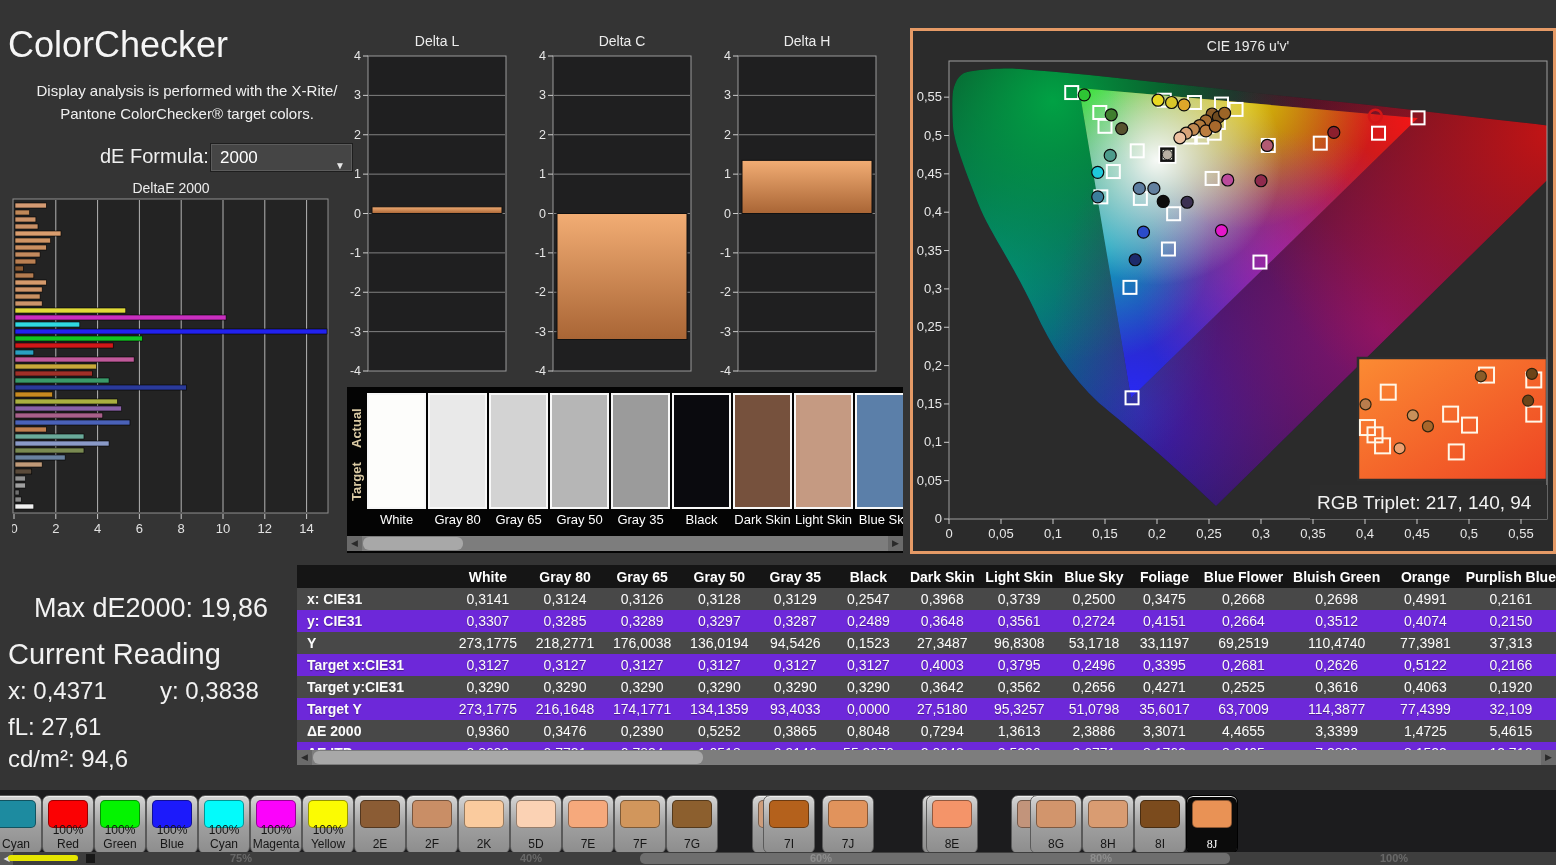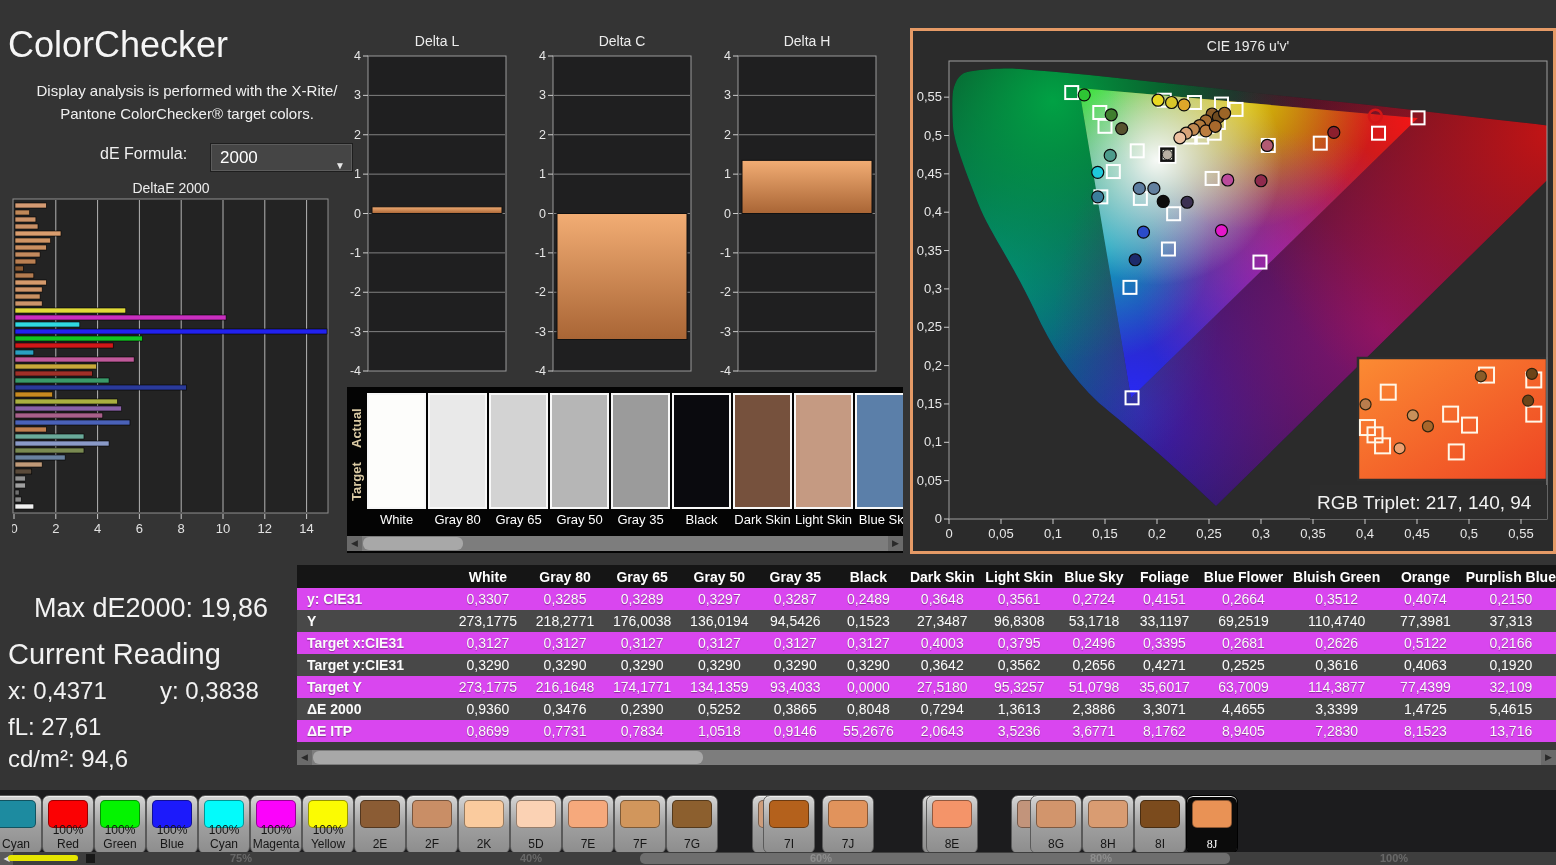--- a/index.html
+++ b/index.html
@@ -1,21 +1,21 @@
 <!DOCTYPE html>
 <html><head>
 <meta charset="utf-8">
 <style>
   html,body{margin:0;padding:0;background:#222;}
   .app{position:relative;width:1556px;height:865px;background:#343434;overflow:hidden;
        font-family:"Liberation Sans",sans-serif;color:#f2f2f2;}
   .abs{position:absolute;}
   .page-title{left:8px;top:24px;font-size:36px;font-weight:400;color:#f5f5f5;}
   .desc{left:26px;top:80px;width:322px;font-size:15px;line-height:1.5;text-align:center;color:#f0f0f0;}
-  .formula-label{left:100px;top:145px;font-size:16px;color:#f0f0f0;}
+  .formula-label{left:100px;top:145px;font-size:20px;color:#f0f0f0;}
   .formula-select{left:210px;top:143px;width:132px;height:27px;background:#454545;border:1px solid #1e1e1e;
       box-shadow:0 0 0 1px #5c5c5c inset;font-size:17px;color:#fff;line-height:27px;padding-left:9px;cursor:pointer;}
   .formula-select .arrow{position:absolute;right:7px;top:8px;font-size:10px;color:#e8e8e8;}
   .de-title{left:0;top:180px;width:342px;text-align:center;font-size:14px;color:#ececec;}
   .stat-avg{left:0;top:556px;width:302px;text-align:center;font-size:27px;}
   .stat-max{left:0;top:593px;width:302px;text-align:center;font-size:27px;}
   .stat-cur{left:8px;top:638px;font-size:29px;}
   .stat-x{left:8px;top:677px;font-size:24px;}
   .stat-y{left:160px;top:677px;font-size:24px;}
   .stat-fl{left:8px;top:713px;font-size:24px;}
@@ -33,21 +33,21 @@
         font-size:9px;line-height:15px;text-align:center;}
   
   .cie-panel{left:910px;top:28px;width:640px;height:520px;border:3px solid #e59a66;background:#2b2b2b;}
   
   .tblwrap{left:297px;top:565px;width:1259px;height:200px;overflow:hidden;background:#3a3a3a;}
   table.data{border-collapse:collapse;table-layout:fixed;font-size:14px;}
   table.data th{background:#151515;color:#fff;font-weight:bold;height:23px;text-align:center;padding:0;white-space:nowrap;overflow:hidden;}
   table.data td{height:22px;text-align:center;color:#fbfbfb;padding:0;white-space:nowrap;overflow:hidden;}
   table.data td.rl{text-align:left;padding-left:10px;font-weight:bold;}
   tr.dk td{background:#484848;}
-  tr.lt td{background:#d946ef;text-shadow:0 1px 1px rgba(0,0,0,.35);}
+  tr.lt td{background:#6d28d9;text-shadow:0 1px 1px rgba(0,0,0,.35);}
   
   .toolbar{left:0;top:790px;width:1556px;height:75px;background:#1c1c1e;overflow:hidden;}
   .pbtn{position:absolute;top:5px;width:50px;height:57px;border-radius:7px;border:1px solid #5a5a5a;
         background:linear-gradient(#d6d6d6,#9e9e9e 55%,#8d8d8d);box-shadow:inset 0 1px 0 #efefef;cursor:pointer;}
   .pbtn .patch{position:absolute;left:5px;top:4px;width:38px;height:26px;border-radius:5px;border:1px solid rgba(0,0,0,.4);}
   .pbtn .plab{position:absolute;left:0;bottom:2px;width:100%;text-align:center;font-size:12px;line-height:1.12;
         color:#161616;white-space:pre-line;}
   .pbtn.sel{background:#0b0b0b;border-color:#000;}
   .pbtn.sel .plab{color:#fff;}
   .strip{left:0;top:852px;width:1556px;height:13px;background:#3e3e3e;overflow:hidden;}
@@ -546,20 +546,37 @@
             <th style="width: 80px;">Light Skin</th>
             <th style="width: 76px;">Blue Sky</th>
             <th style="width: 74px;">Foliage</th>
             <th style="width: 92px;">Blue Flower</th>
             <th style="width: 100px;">Bluish Green</th>
             <th style="width: 89px;">Orange</th>
             <th style="width: 64px;">Purplish Blue</th>
           </tr>
         </thead>
         <tbody>
+          <tr class="dk">
+            <td class="rl">x: CIE31</td>
+            <td>0,3141</td>
+            <td>0,3124</td>
+            <td>0,3126</td>
+            <td>0,3128</td>
+            <td>0,3129</td>
+            <td>0,2547</td>
+            <td>0,3968</td>
+            <td>0,3739</td>
+            <td>0,2500</td>
+            <td>0,3475</td>
+            <td>0,2668</td>
+            <td>0,2698</td>
+            <td>0,4991</td>
+            <td>0,2161</td>
+          </tr>
           <tr class="lt">
             <td class="rl">y: CIE31</td>
             <td>0,3307</td>
             <td>0,3285</td>
             <td>0,3289</td>
             <td>0,3297</td>
             <td>0,3287</td>
             <td>0,2489</td>
             <td>0,3648</td>
             <td>0,3561</td>

